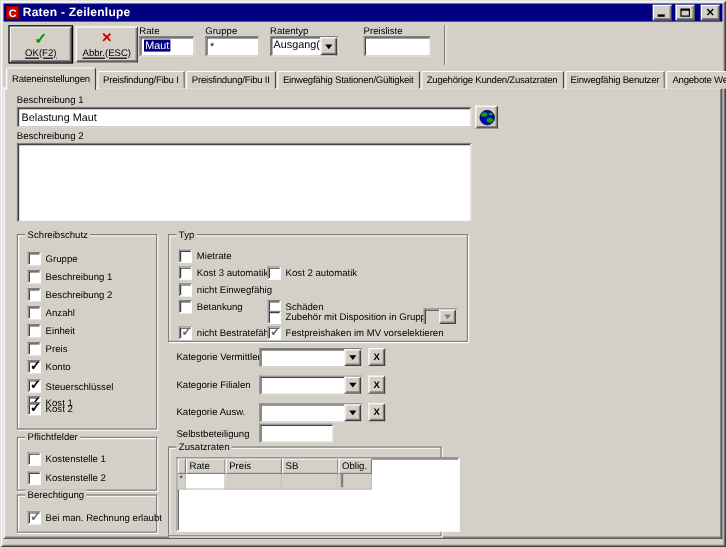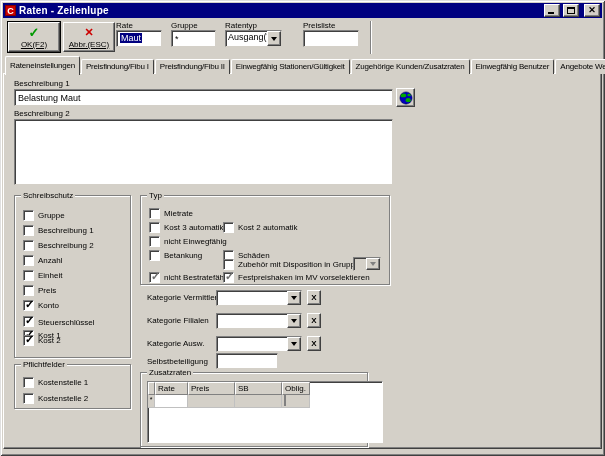--- a/index.html
+++ b/index.html
@@ -272,20 +272,27 @@
       <div class="cbrow" style="left:8px; top:11px;">
         <span class="cb" data-checked="false"></span>
         <span class="cbl">Kostenstelle 1</span>
       </div>
       <div class="cbrow" style="left:8px; top:27px;">
         <span class="cb" data-checked="false"></span>
         <span class="cbl">Kostenstelle 2</span>
       </div>
     </div>
 
+    <div class="group" style="left:10px; top:338px; width:117px; height:32px;">
+      <span class="gtitle">Berechtigung</span>
+      <div class="cbrow" style="left:8px; top:12px;">
+        <span class="cb" data-checked="dim"></span>
+        <span class="cbl">Bei man. Rechnung erlaubt</span>
+      </div>
+    </div>
 
     <div class="group" style="left:136px; top:121px; width:250px; height:90px;">
       <span class="gtitle">Typ</span>
 
       <div class="cbrow" style="left:8px; top:11px;">
         <span class="cb" data-checked="false"></span>
         <span class="cbl">Mietrate</span>
       </div>
       <div class="cbrow" style="left:8px; top:25px;">
         <span class="cb" data-checked="false"></span>

